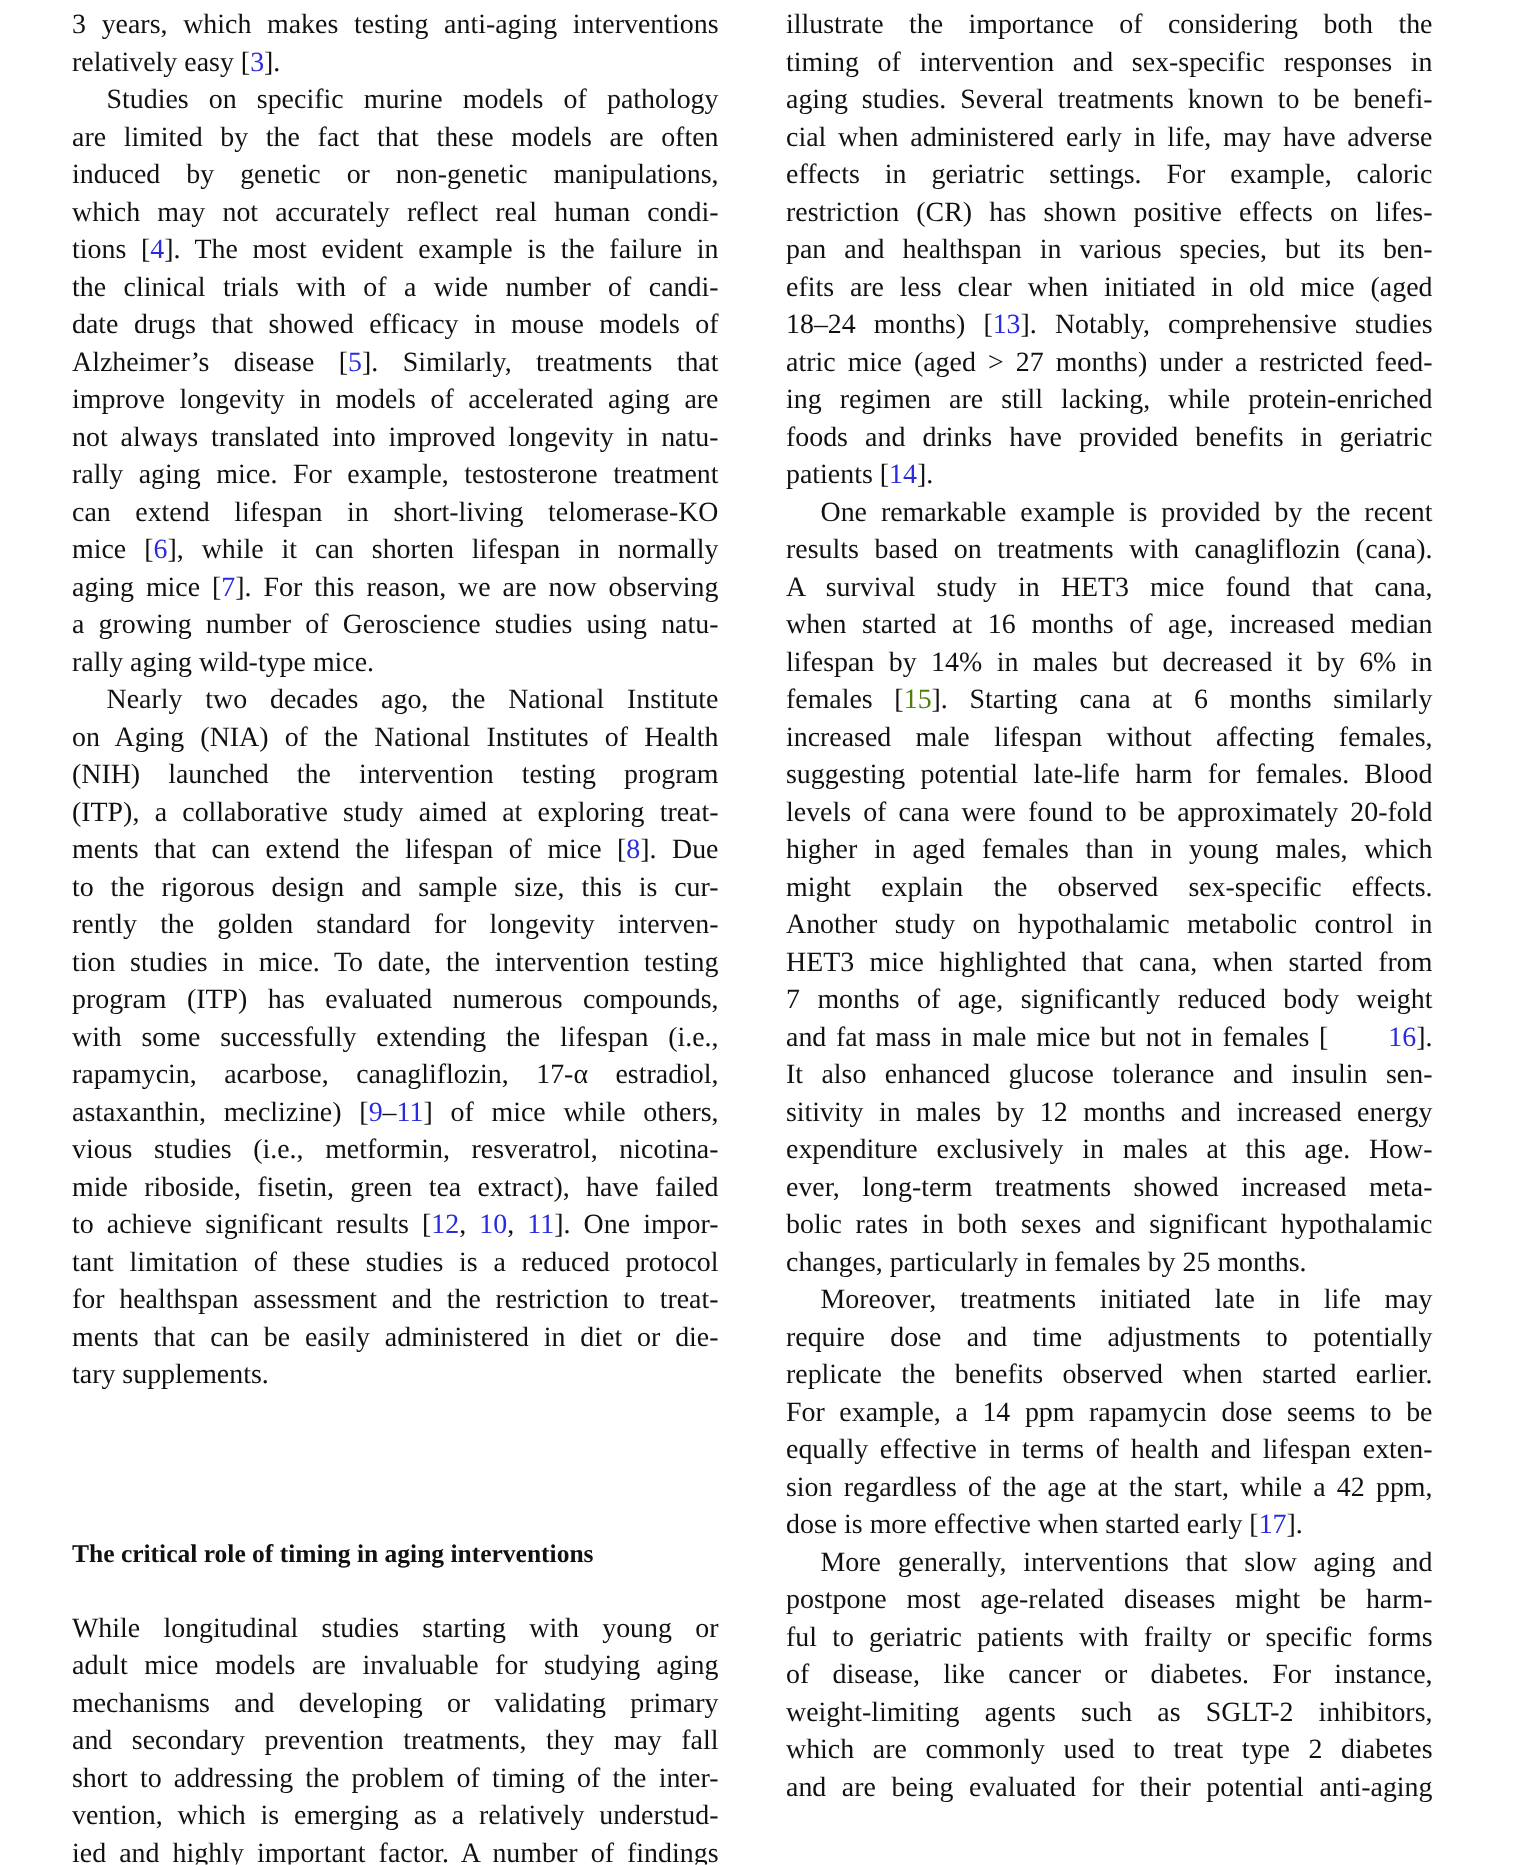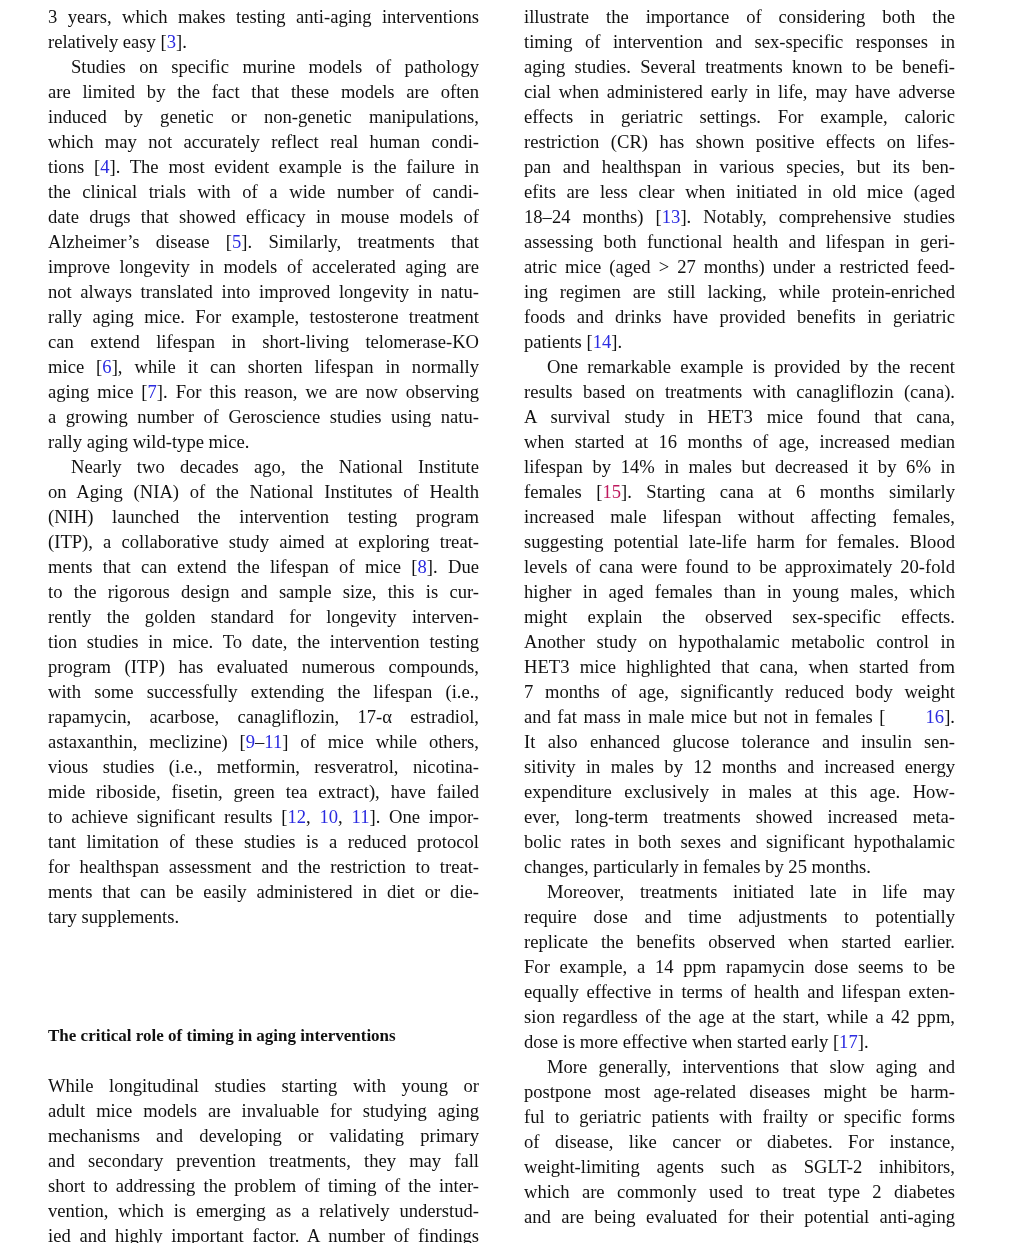--- a/index.html
+++ b/index.html
@@ -81,33 +81,32 @@
     <div class="para">
       <div class="line"><span>illustrate the importance of considering both the</span></div>
       <div class="line"><span>timing of intervention and sex-specific responses in</span></div>
       <div class="line"><span>aging studies. Several treatments known to be benefi-</span></div>
       <div class="line"><span>cial when administered early in life, may have adverse</span></div>
       <div class="line"><span>effects in geriatric settings. For example, caloric</span></div>
       <div class="line"><span>restriction (CR) has shown positive effects on lifes-</span></div>
       <div class="line"><span>pan and healthspan in various species, but its ben-</span></div>
       <div class="line"><span>efits are less clear when initiated in old mice (aged</span></div>
       <div class="line"><span>18–24 months) [</span><span class="cite" style="color: rgb(42, 42, 224); margin-top: 26px;">13</span><span>]. Notably, comprehensive studies</span></div>
-      <div class="line"><span>assessing both functional health and lifespan in geri-</span></div>
       <div class="line"><span>atric mice (aged &gt; 27 months) under a restricted feed-</span></div>
       <div class="line"><span>ing regimen are still lacking, while protein-enriched</span></div>
       <div class="line"><span>foods and drinks have provided benefits in geriatric</span></div>
       <div class="line last"><span>patients [</span><span class="cite" style="color: rgb(42, 42, 224);">14</span><span>].</span></div>
     </div>
     <div class="para">
       <div class="line indent"><span>One remarkable example is provided by the recent</span></div>
       <div class="line"><span>results based on treatments with canagliflozin (cana).</span></div>
       <div class="line"><span>A survival study in HET3 mice found that cana,</span></div>
       <div class="line"><span>when started at 16 months of age, increased median</span></div>
       <div class="line"><span>lifespan by 14% in males but decreased it by 6% in</span></div>
-      <div class="line"><span>females [</span><span class="cite" style="color: #be185d;">15</span><span>]. Starting cana at 6 months similarly</span></div>
+      <div class="line"><span>females [</span><span class="cite" style="color: #4d7c0f;">15</span><span>]. Starting cana at 6 months similarly</span></div>
       <div class="line"><span>increased male lifespan without affecting females,</span></div>
       <div class="line"><span>suggesting potential late-life harm for females. Blood</span></div>
       <div class="line"><span>levels of cana were found to be approximately 20-fold</span></div>
       <div class="line"><span>higher in aged females than in young males, which</span></div>
       <div class="line"><span>might explain the observed sex-specific effects.</span></div>
       <div class="line"><span>Another study on hypothalamic metabolic control in</span></div>
       <div class="line"><span>HET3 mice highlighted that cana, when started from</span></div>
       <div class="line"><span>7 months of age, significantly reduced body weight</span></div>
       <div class="line"><span>and fat mass in male mice but not in females [</span><span class="cite" style="color: rgb(42, 42, 224); margin-left: 40px;">16</span><span>].</span></div>
       <div class="line"><span>It also enhanced glucose tolerance and insulin sen-</span></div>

